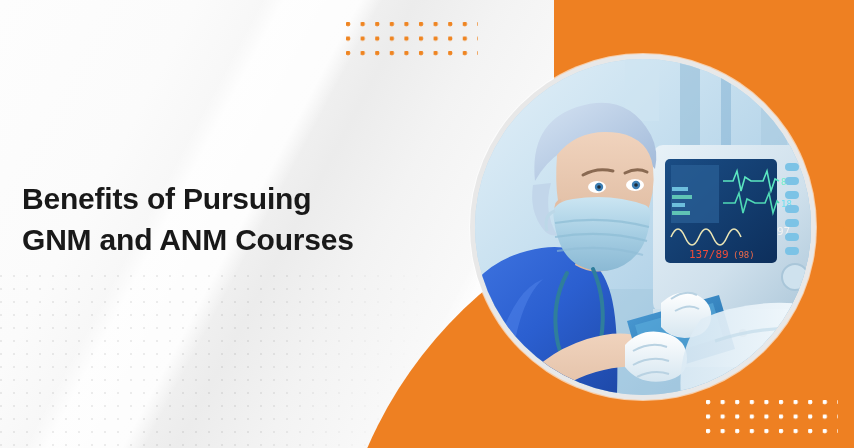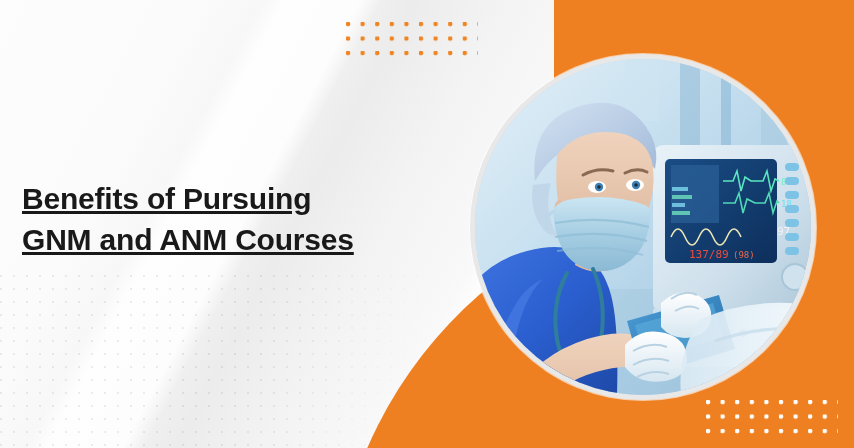--- a/index.html
+++ b/index.html
@@ -97,21 +97,20 @@
   
   .headline{
     position:absolute;left:22px;top:178px;
     width:420px;
     color:#191919;
     font-size:30px;
     line-height:41px;
     font-weight:700;
     letter-spacing:-0.2px;
     white-space:pre-line;
-    text-decoration:underline;
   }
 </style>
 </head>
 <body>
 
 <div class="banner">
 
   <div class="bg-base"></div>
   <div class="bg-streak"></div>
   <div class="bg-dots"></div>

